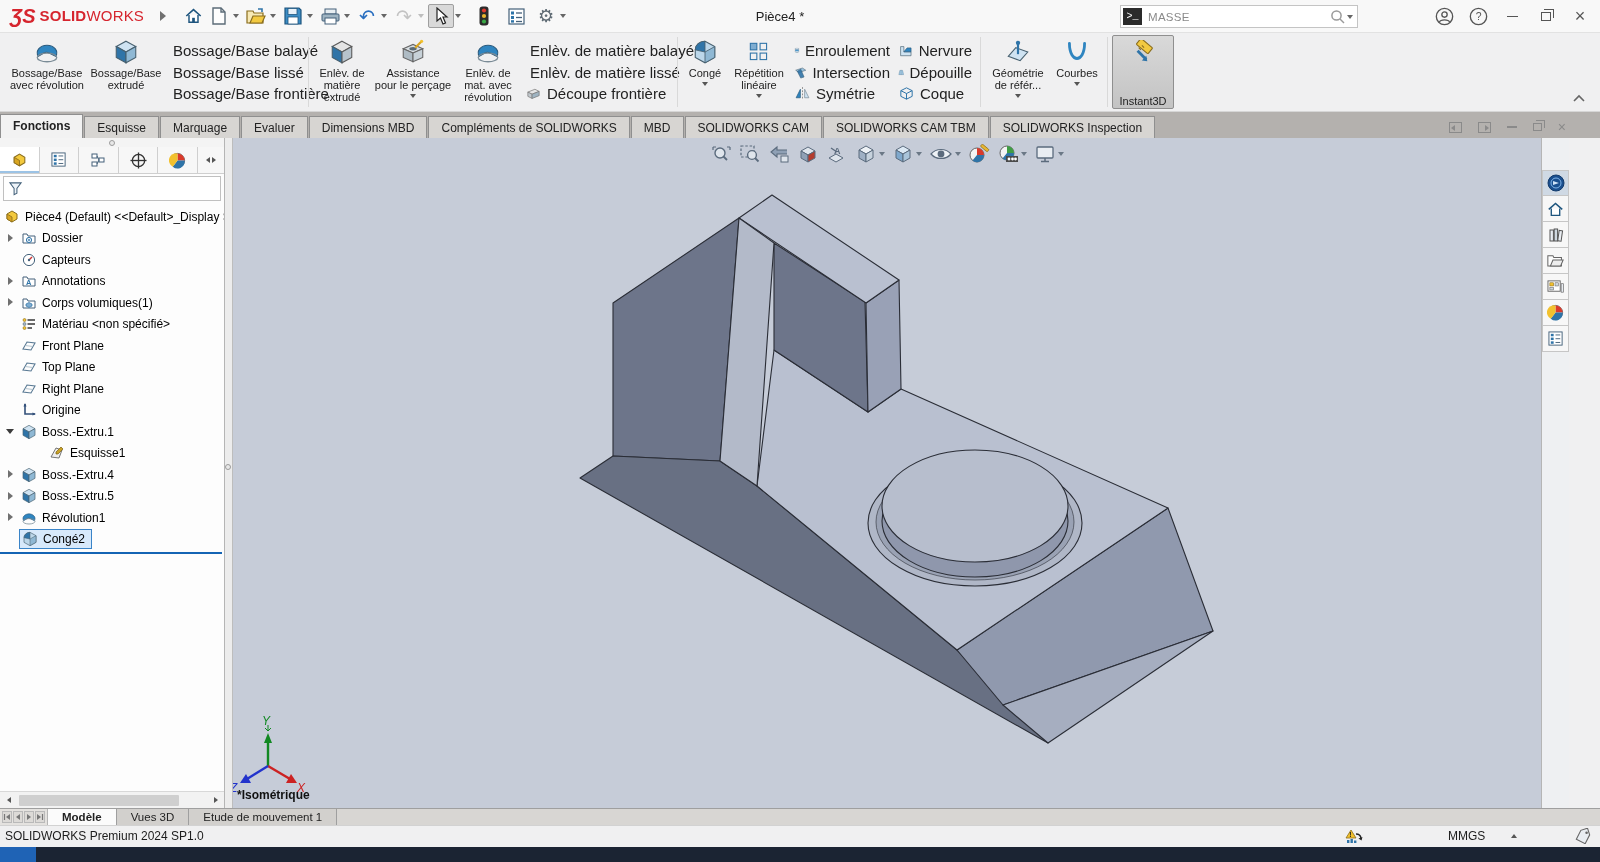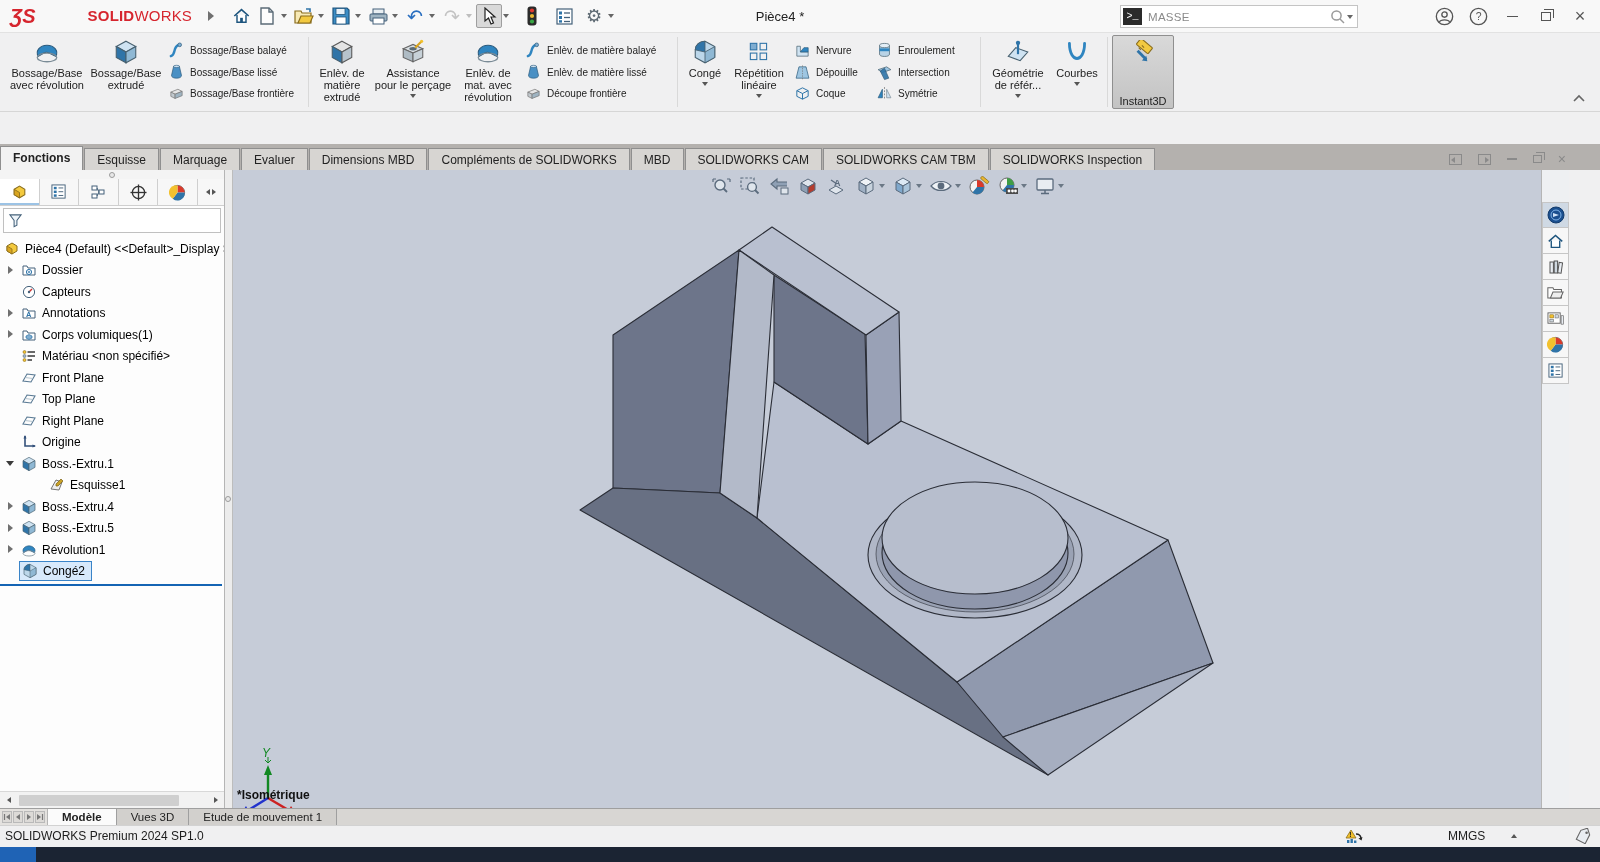--- a/index.html
+++ b/index.html
@@ -3,21 +3,21 @@
 <meta charset="utf-8">
 <style>
   *{margin:0;padding:0;box-sizing:border-box;font-family:"Liberation Sans",sans-serif;}
   html,body{width:1600px;height:862px;overflow:hidden;background:#f0f0f1;}
   .app{width:1600px;height:862px;display:flex;flex-direction:column;position:relative;}
 
   
   .titlebar{height:33px;background:#f8f8f8;border-bottom:1px solid #e2e2e2;display:flex;align-items:center;position:relative;flex:0 0 33px;}
   .logo{display:flex;align-items:center;margin-left:10px;}
   .logo .dslogo{font-size:20px;font-style:italic;font-weight:bold;color:var(--logo_red);margin-right:4px;}
-  .logo .lb{font-size:15px;font-weight:bold;color:var(--logo_red);letter-spacing:.2px;margin-left:48px;}
+  .logo .lb{font-size:15px;font-weight:bold;color:var(--logo_red);letter-spacing:.2px;}
   .logo .ll{font-size:15px;color:var(--logo_red);letter-spacing:.2px;}
   .flyout{width:0;height:0;border-left:6px solid #707070;border-top:5px solid transparent;border-bottom:5px solid transparent;margin:0 14px 0 16px;}
   .tb-ic{width:26px;height:24px;display:flex;align-items:center;justify-content:center;position:relative;border-radius:2px;}
   .tb-ic svg{display:block;}
   .caret{width:0;height:0;border-top:4px solid #666;border-left:3.5px solid transparent;border-right:3.5px solid transparent;margin:0 4px 0 1px;}
   .tb-ic.grayed{opacity:.38;}
   .tb-ic.pressed{background:#d9d9d9;border:1px solid #9f9f9f;}
   .gl{font-size:17px;color:#1e557e;line-height:1;}
   .doc-title{position:absolute;left:700px;width:160px;text-align:center;font-size:13px;color:#222;}
   .searchbox{position:absolute;left:1120px;top:5px;width:238px;height:23px;border:1px solid #c4c4c4;background:#fff;display:flex;align-items:center;}
@@ -33,25 +33,25 @@
   .ribbon{height:79px;background:#f0f0f1;border-bottom:1px solid #d6d6d6;display:flex;align-items:stretch;padding:2px 0 2px 6px;position:relative;flex:0 0 79px;}
   .rgroup{display:flex;align-items:stretch;}
   .rdiv{width:1px;background:#d9d9d9;margin:2px 4px;}
   .rbig{display:flex;flex-direction:column;align-items:center;padding:4px 3px 1px 3px;position:relative;border-radius:2px;}
   .rbig .ric{flex:0 0 26px;}
   .rlab{font-size:11px;color:#222;text-align:center;line-height:12px;margin-top:2px;}
   .rbig .bcaret{width:0;height:0;border-top:4px solid #555;border-left:3.5px solid transparent;border-right:3.5px solid transparent;margin-top:3px;}
   .rbig.pressed{background:linear-gradient(#d9d9d9,#c3c3c3);border:1px solid #8f8f8f;justify-content:space-between;}
   .rcol{display:flex;flex-direction:column;justify-content:space-between;padding:5px 4px;}
   .rsmall{display:flex;align-items:center;gap:5px;height:21px;}
-  .rsmall span{font-size:10px;color:#222;white-space:nowrap;}
+  .rsmall span{font-size:15px;color:#222;white-space:nowrap;}
   .rib-collapse{position:absolute;right:14px;bottom:4px;}
 
   
-  .tabrow{height:26px;background:#b4b1ae;display:flex;align-items:flex-end;position:relative;flex:0 0 26px;margin-top:32px;}
+  .tabrow{height:26px;background:#b4b1ae;display:flex;align-items:flex-end;position:relative;flex:0 0 26px;}
   .ctab{height:22px;padding:4px 12px 3px 12px;font-size:12px;color:#222;background:#d7d5d2;border:1px solid #8f8f8f;border-bottom:none;margin-right:1px;white-space:nowrap;}
   .ctab.active{background:#f2f2f2;font-weight:bold;height:24px;}
   .tabrow-right{position:absolute;right:34px;bottom:3px;display:flex;gap:16px;align-items:center;}
   .gicon{color:#828282;font-size:13px;line-height:1;display:flex;align-items:center;}
   .panelbox{width:13px;height:11px;border:1.4px solid #8a8a8a;position:relative;}
   .panelbox .tri-l{position:absolute;left:1px;top:2px;width:0;height:0;border-right:4px solid #8a8a8a;border-top:3px solid transparent;border-bottom:3px solid transparent;}
   .panelbox .tri-r{position:absolute;right:1px;top:2px;width:0;height:0;border-left:4px solid #8a8a8a;border-top:3px solid transparent;border-bottom:3px solid transparent;}
   .minbar2{width:10px;height:1.6px;background:#8a8a8a;}
   .restore2{width:9px;height:8px;border:1.3px solid #8a8a8a;position:relative;}
   .restore2::before{content:"";position:absolute;left:2px;top:-4px;width:8px;height:7px;border:1.3px solid #8a8a8a;border-bottom:none;border-left:none;}
@@ -474,58 +474,58 @@
         <span class="rlab">Congé</span>
         <span class="bcaret"></span>
       </div>
       <div class="rbig" style="width:62px;">
         <svg class="ric" width="26" height="26" viewBox="0 0 24 24">
             <use href="#i-pattern"></use>
           </svg>
         <span class="rlab">Répétition linéaire</span>
         <span class="bcaret"></span>
       </div>
+      <div class="rcol" style="width:104px;">
+        <div class="rsmall">
+            <svg width="17" height="17" viewBox="0 0 24 24">
+              <use href="#i-wrap"></use>
+            </svg>
+            <span>Enroulement</span>
+          </div>
+        <div class="rsmall">
+            <svg width="17" height="17" viewBox="0 0 24 24">
+              <use href="#i-intersect"></use>
+            </svg>
+            <span>Intersection</span>
+          </div>
+        <div class="rsmall">
+            <svg width="17" height="17" viewBox="0 0 24 24">
+              <use href="#i-mirror"></use>
+            </svg>
+            <span>Symétrie</span>
+          </div>
+      </div>
       <div class="rcol" style="width:82px;">
         <div class="rsmall">
             <svg width="17" height="17" viewBox="0 0 24 24">
               <use href="#i-rib"></use>
             </svg>
             <span>Nervure</span>
           </div>
         <div class="rsmall">
             <svg width="17" height="17" viewBox="0 0 24 24">
               <use href="#i-draft"></use>
             </svg>
             <span>Dépouille</span>
           </div>
         <div class="rsmall">
             <svg width="17" height="17" viewBox="0 0 24 24">
               <use href="#i-shell"></use>
             </svg>
             <span>Coque</span>
-          </div>
-      </div>
-      <div class="rcol" style="width:104px;">
-        <div class="rsmall">
-            <svg width="17" height="17" viewBox="0 0 24 24">
-              <use href="#i-wrap"></use>
-            </svg>
-            <span>Enroulement</span>
-          </div>
-        <div class="rsmall">
-            <svg width="17" height="17" viewBox="0 0 24 24">
-              <use href="#i-intersect"></use>
-            </svg>
-            <span>Intersection</span>
-          </div>
-        <div class="rsmall">
-            <svg width="17" height="17" viewBox="0 0 24 24">
-              <use href="#i-mirror"></use>
-            </svg>
-            <span>Symétrie</span>
           </div>
       </div>
     </div>
     <div class="rdiv"></div>
 
     <div class="rgroup">
       <div class="rbig" style="width:66px;">
         <svg class="ric" width="26" height="26" viewBox="0 0 24 24">
             <use href="#i-refgeo"></use>
           </svg>

